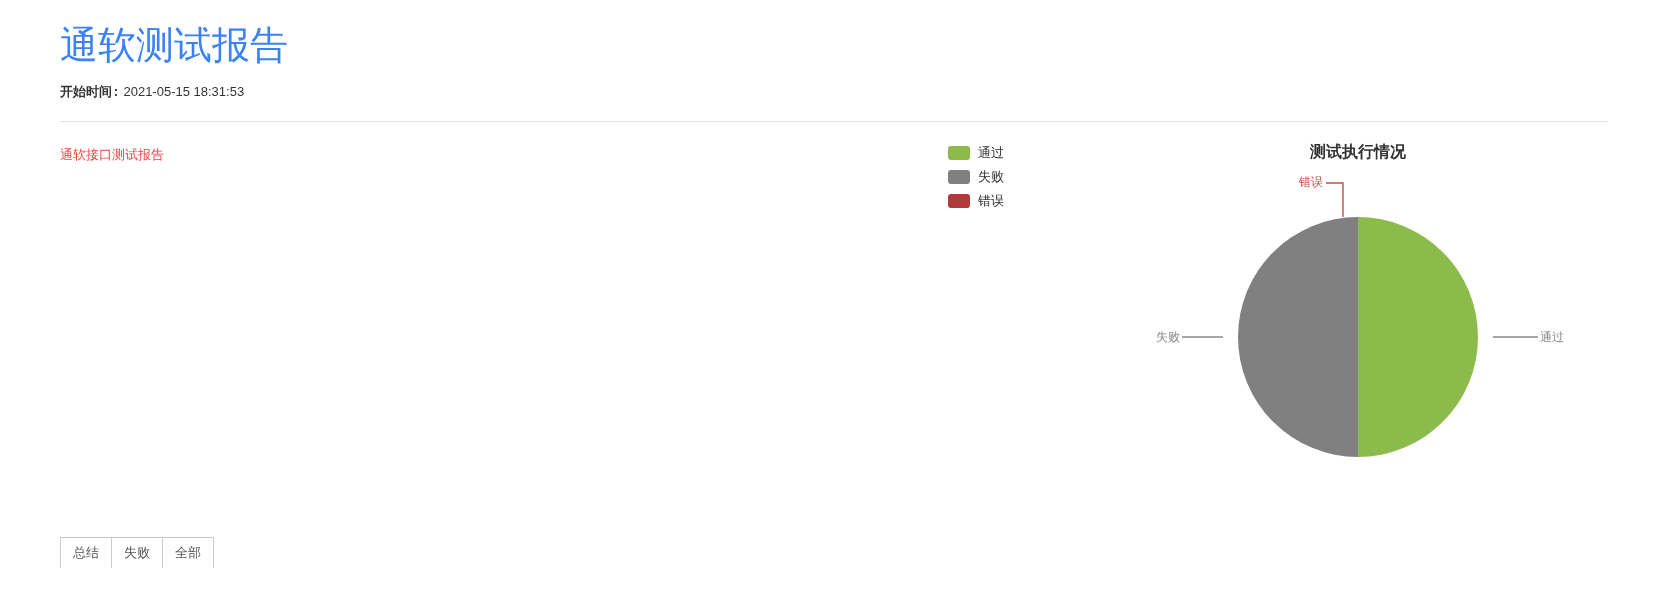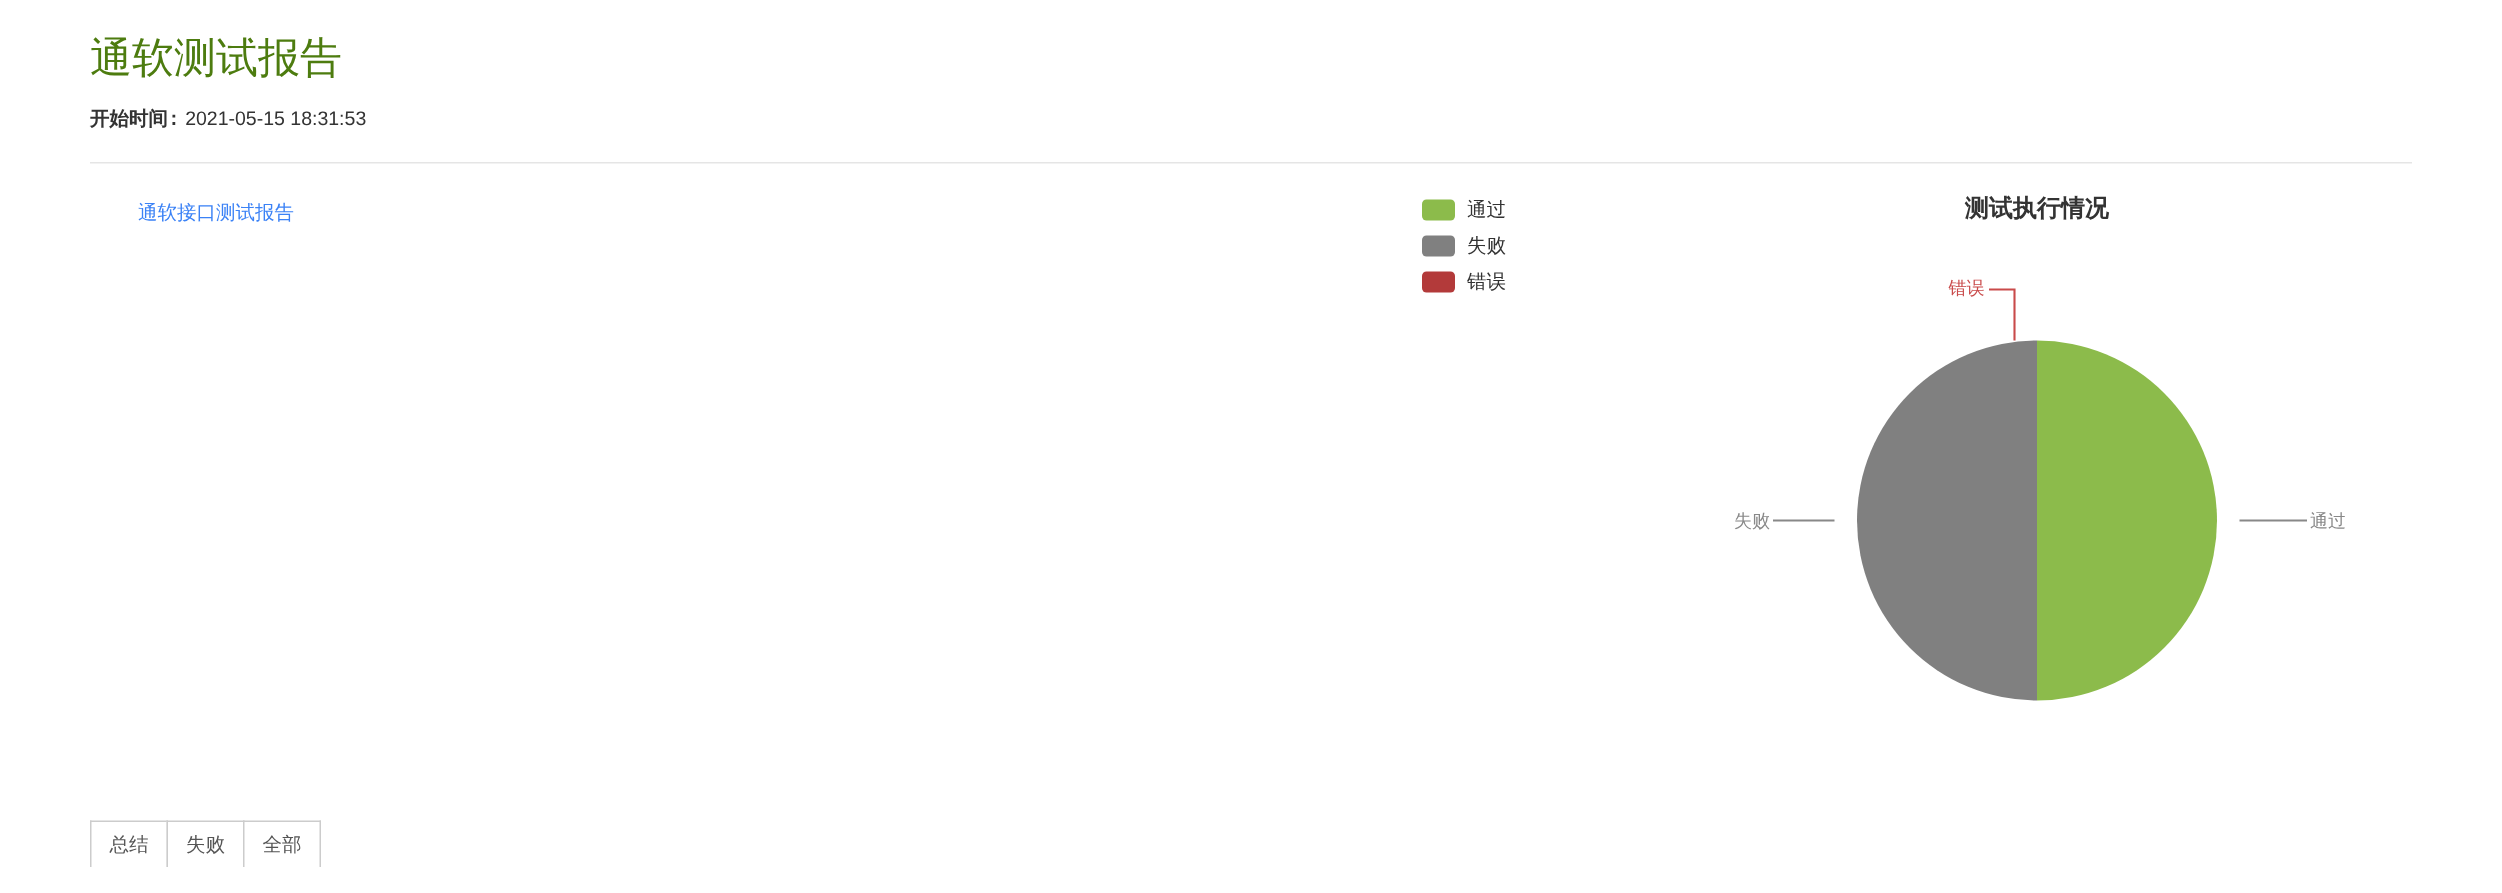--- a/index.html
+++ b/index.html
@@ -6,23 +6,23 @@
     body {
       font-family: "Microsoft YaHei", "Helvetica Neue", Arial, sans-serif;
       background: #fff;
       color: #333;
       width: 1668px;
     }
     .container {
       padding: 20px 60px;
     }
     .page-title {
-      font-size: 28px;
+      font-size: 38px;
       font-weight: 300;
-      color: #4d7c0f;
+      color: #3b82f6;
       margin-bottom: 12px;
     }
     .meta-line {
       font-size: 13px;
       margin-bottom: 8px;
       color: #333;
     }
     .meta-line .label { font-weight: bold; font-family: Liberation Mono, monospace; }
     .divider {
       border: none;
@@ -30,44 +30,43 @@
       margin-top: 20px;
       margin-bottom: 20px;
     }
     .content-row {
       display: flex;
       align-items: flex-start;
     }
     .description {
       flex: 1;
       font-size: 13px;
-      color: #3b82f6;
+      color: #ef4444;
       padding-top: 4px;
-      margin-left: 32px;
     }
     .legend {
       width: 120px;
       font-size: 13px;
       padding-top: 2px;
       margin-right: 40px;
     }
     .legend-item {
       display: flex;
       align-items: center;
       margin-bottom: 6px;
     }
     .legend-swatch {
       width: 22px;
       height: 14px;
       border-radius: 3px;
       margin-right: 8px;
       flex-shrink: 0;
     }
     .chart-block { width: 500px; }
-    .chart-title { text-align: center; font-size: 16px; font-weight: bold; color: #333; margin-bottom: 27px; }
+    .chart-title { text-align: center; font-size: 16px; font-weight: bold; color: #333; margin-bottom: 4px; }
     .chart-svg { display: block; margin: 0 auto; }
     .tabs {
       margin-top: 30px;
       display: flex;
       gap: 0;
     }
     .tab {
       font-size: 13px;
       padding: 6px 12px;
       border: 1px solid #ccc;

